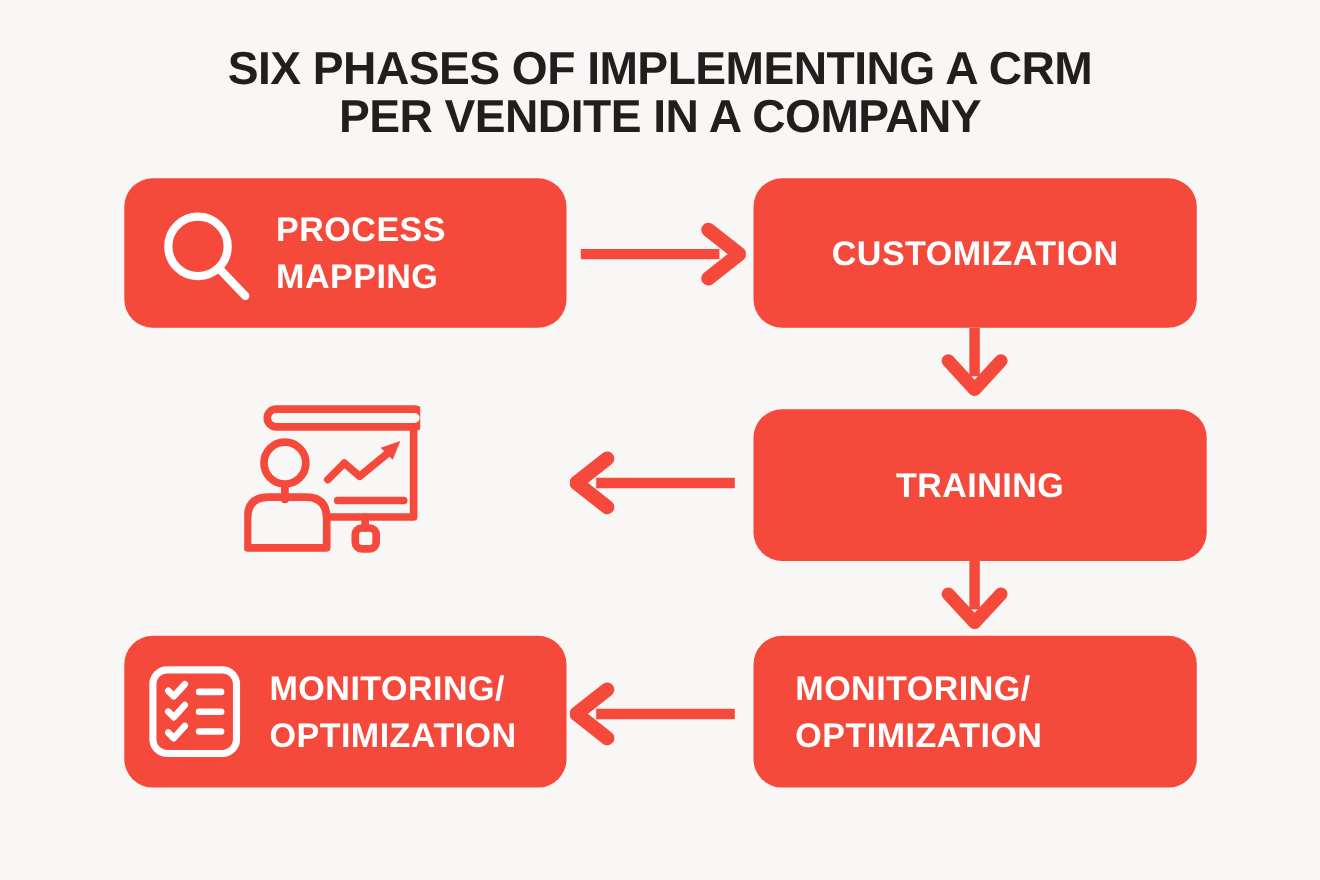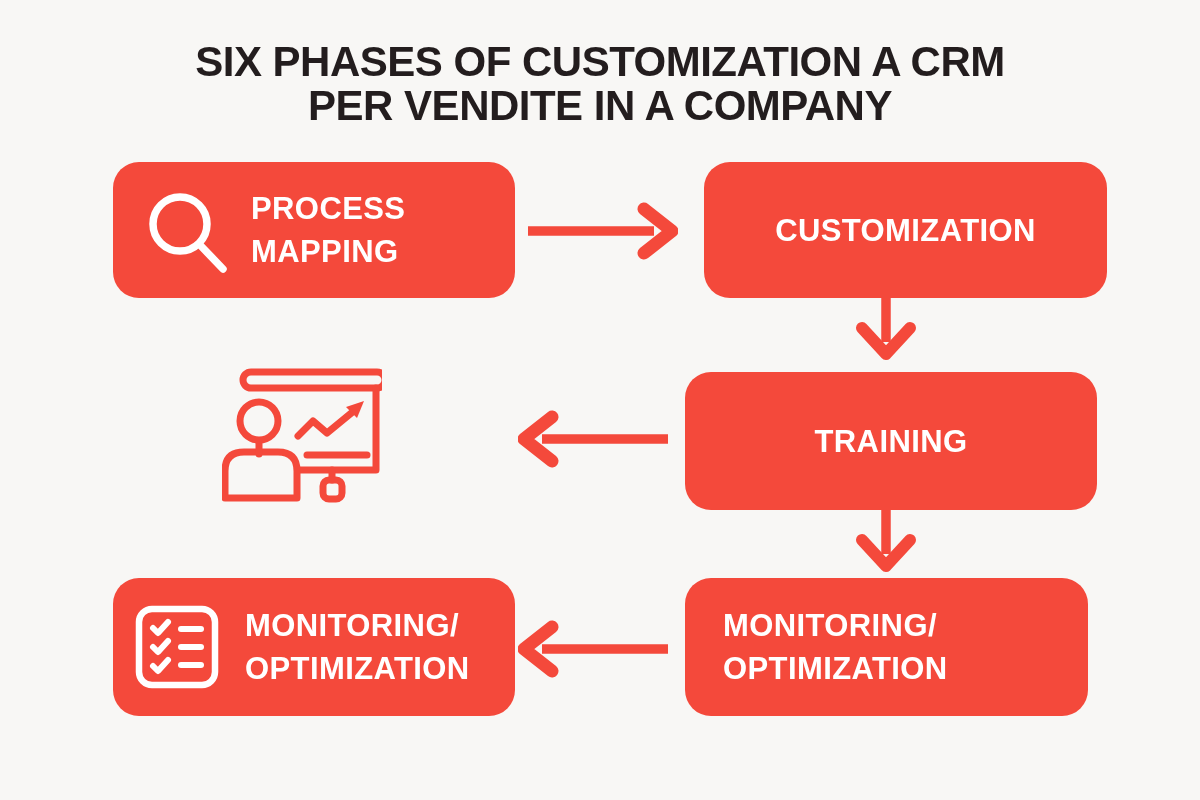--- a/index.html
+++ b/index.html
@@ -42,39 +42,39 @@
     font-size: 31px;
     line-height: 43px;
     letter-spacing: 0.4px;
     white-space: pre-line;
   }
   .center-label {
     width: 100%;
     text-align: center;
   }
   .box-process   { left: 113px; top: 162px; width: 402px; height: 136px; padding-left: 28px; }
-  .box-custom    { left: 685px; top: 162px; width: 403px; height: 136px; justify-content: center; margin-left: 19px; }
+  .box-custom    { left: 685px; top: 162px; width: 403px; height: 136px; justify-content: center; }
   .box-training  { left: 685px; top: 372px; width: 412px; height: 138px; justify-content: center; }
   .box-mon-right { left: 685px; top: 578px; width: 403px; height: 138px; padding-left: 38px; }
   .box-mon-left  { left: 113px; top: 578px; width: 402px; height: 138px; padding-left: 22px; }
   .icon-slot { flex: 0 0 auto; display: flex; align-items: center; }
   .box-process .icon-slot { margin-right: 22px; }
   .box-mon-left .icon-slot { margin-right: 26px; }
   .arrow { position: absolute; }
   svg .stroke-accent { stroke: var(--accent, #F4493B); }
   svg .fill-accent   { fill: var(--accent, #F4493B); }
   svg .fill-bg       { fill: var(--bg, #F8F7F5); }
 </style>
 </head>
 <body>
 
 <div class="canvas">
 
   <div class="title">
-    <div>SIX PHASES OF CUSTOMIZATION A CRM</div>
+    <div>SIX PHASES OF IMPLEMENTING A CRM</div>
     <div>PER VENDITE IN A COMPANY</div>
   </div>
 
   <div class="phase-box box-process">
     <span class="icon-slot">
       <svg width="88" height="90" viewBox="0 0 88 90" fill="none">
         <circle cx="39" cy="39" r="27" stroke="#FFFFFF" stroke-width="7.5"></circle>
         <line x1="60" y1="61" x2="82" y2="84" stroke="#FFFFFF" stroke-width="7.5" stroke-linecap="round"></line>
       </svg>
     </span>

